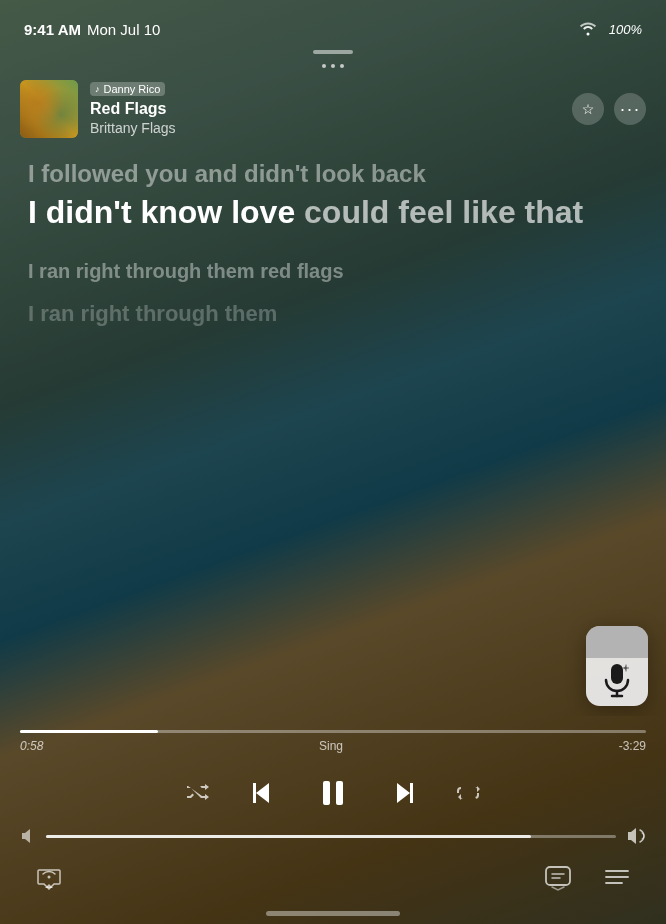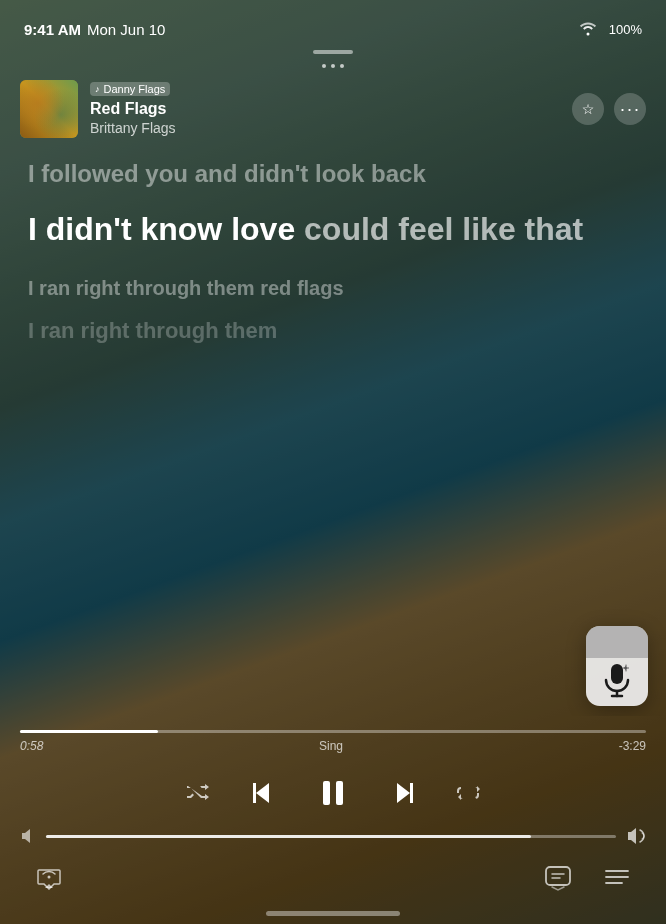--- a/index.html
+++ b/index.html
@@ -52,20 +52,21 @@
       justify-content: space-between;
       align-items: center;
       padding: 14px 24px 0;
       height: 44px;
     }
 
     #status-right {
       display: flex;
       align-items: center;
       gap: 12px;
+      font-style: italic;
     }
 
     
     #drag-indicator {
       display: flex;
       justify-content: center;
       padding: 6px 0;
     }
 
     #drag-bar {
@@ -200,21 +201,21 @@
 
     .lyric-line {
       line-height: 1.3;
       margin-bottom: 10px;
     }
 
     .lyric-past {
       color: rgba(255,255,255,0.45);
       font-size: 24px;
       font-weight: 600;
-      margin-bottom: 21px;
+      margin-bottom: 4px;
     }
 
     .lyric-current {
       color: #fff;
       font-size: 32px;
       font-weight: 800;
       margin-bottom: 26px;
       line-height: 1.2;
     }
 
@@ -395,21 +396,21 @@
 <body>
 
 <div id="bg"></div>
 <div id="bg-overlay"></div>
 
 <div id="screen">
 
   <div id="status-bar">
     <div style="display:flex;gap:6px;align-items:center;">
       <span style="color:#fff;font-size:15px;font-weight:600;">9:41 AM</span>
-      <span style="color:#fff;font-size:15px;font-weight:400;">Mon Jun 10</span>
+      <span style="color:#fff;font-size:15px;font-weight:400;">Mon Jul 10</span>
     </div>
     <div id="status-right">
       <svg width="18" height="14" viewBox="0 0 18 14" fill="white">
         <path d="M9 10.5a1.5 1.5 0 100 3 1.5 1.5 0 000-3z"></path>
         <path d="M5.5 7.8C6.6 6.7 7.7 6.1 9 6.1s2.4.6 3.5 1.7l1.4-1.4C12.4 4.9 10.8 4.1 9 4.1S5.6 4.9 4.1 6.4l1.4 1.4z" opacity="0.9"></path>
         <path d="M2.3 5.2C4 3.5 6.4 2.5 9 2.5s5 1 6.7 2.7l1.4-1.4C15.2 1.9 12.2.5 9 .5S2.8 1.9.9 3.8l1.4 1.4z" opacity="0.7"></path>
       </svg>
       <span style="color:#fff;font-size:13px;">100%</span>
     </div>
   </div>
@@ -427,21 +428,21 @@
   </div>
 
   <div id="now-playing-header">
     <div id="album-info">
       <div id="album-art">
         <div id="album-art-inner"></div>
       </div>
       <div id="track-info">
         <div id="dj-badge">
           <span id="dj-icon">♪</span>
-          <span id="dj-name">Danny Flags</span>
+          <span id="dj-name">Danny Rico</span>
         </div>
         <div id="track-title">Red Flags</div>
         <div id="track-artist">Brittany Flags</div>
       </div>
     </div>
     <div id="header-actions">
       <div class="action-btn">
         <span class="action-btn-icon">☆</span>
       </div>
       <div class="action-btn">

